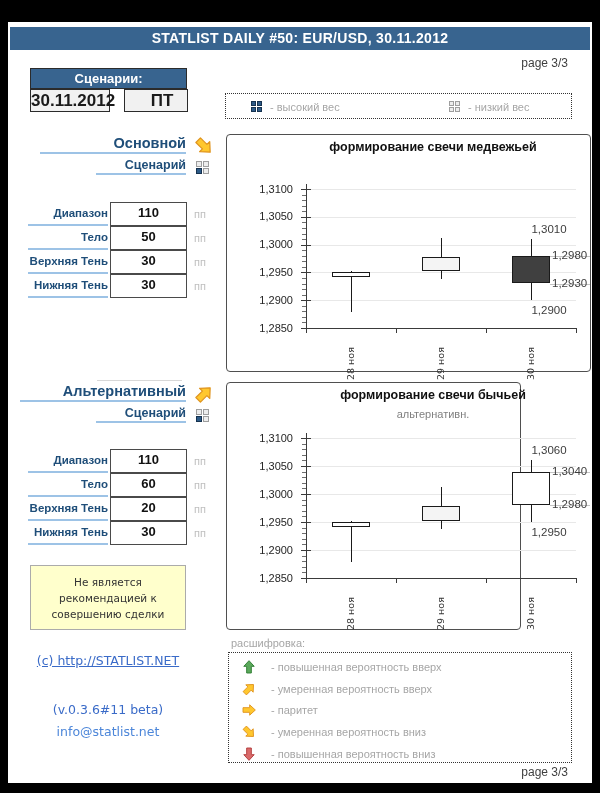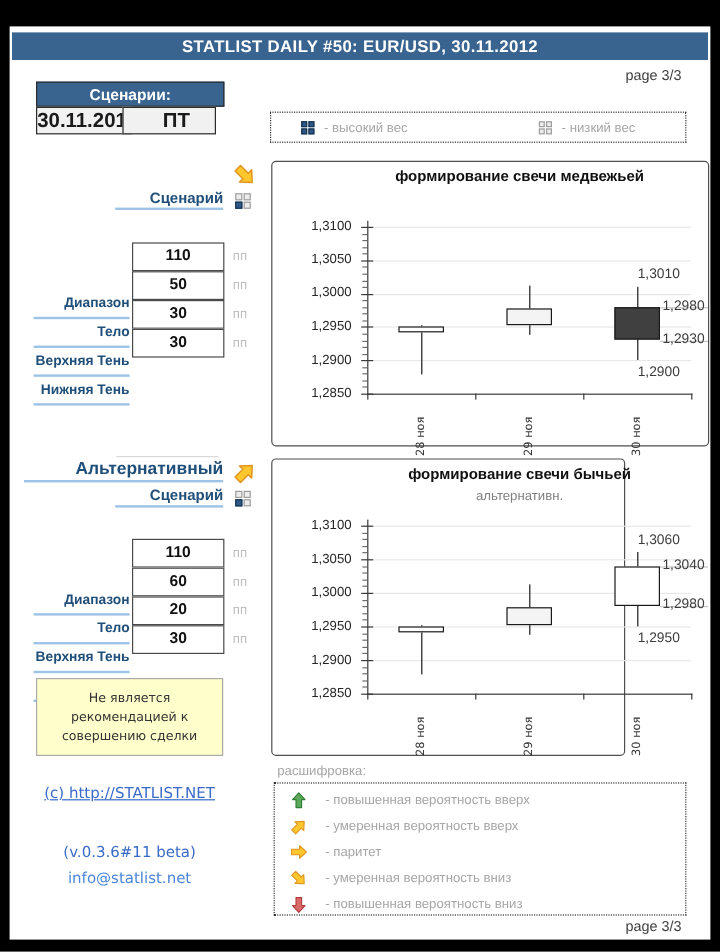--- a/index.html
+++ b/index.html
@@ -21,21 +21,21 @@
   .dotted-box{border:1px dotted #333;box-sizing:border-box;background:#fff;}
   .gray-label{color:var(--gray-text,#A6A6A6);font-size:11px;line-height:13px;}
   
   .scen-title{color:var(--dark-blue,#1F4E79);font-weight:bold;text-align:right;
       border-bottom:2px solid var(--underline-blue,#9DC3E6);box-sizing:border-box;}
   .t1{font-size:14.5px;height:19px;line-height:17px;}
   .t2{font-size:12.5px;height:17px;line-height:15px;}
   
   .plabel{color:var(--dark-blue,#1F4E79);font-weight:bold;font-size:11.5px;text-align:right;
       width:80px;height:24px;line-height:22px;border-bottom:2px solid var(--underline-blue,#9DC3E6);
-      box-sizing:border-box;left:28px;margin-top:40px;}
+      box-sizing:border-box;left:28px;}
   .pvalue{left:110px;width:77px;height:24px;background:#ffffff;border:1.5px solid #4a4a4a;
       box-sizing:border-box;font-weight:bold;font-size:13px;color:#111;text-align:center;line-height:20px;}
   .punit{left:194px;height:24px;line-height:24px;font-size:11px;color:var(--unit-gray,#BFBFBF);}
   
   .chart-frame{border:1px solid #4f4f4f;border-radius:4px;background:#fff;box-sizing:border-box;}
   .chart-title{position:absolute;left:60px;width:292px;text-align:center;font-weight:bold;
       font-size:12.5px;color:#101010;top:5px;}
   .chart-subtitle{position:absolute;left:60px;width:292px;text-align:center;font-size:11px;color:#808080;top:25px;}
   .plot{position:absolute;left:0;top:0;right:0;bottom:0;overflow:visible;}
   
@@ -62,39 +62,40 @@
 <div id="page">
   <div id="inner"></div>
 
   <div id="header-bar" class="abs">
     <span>STATLIST DAILY #50: EUR/USD, 30.11.2012</span>
   </div>
   <div class="abs page-num" style="right:32px;top:56px;">page 3/3</div>
 
   <div id="scen-head" class="abs">Сценарии:</div>
   <div class="abs scen-cell" style="left:30px;width:80px;">30.11.2012</div>
-  <div class="abs scen-cell" style="left:102px;width:78px;padding-left:12px;">ПТ</div>
+  <div class="abs scen-cell" style="left:124px;width:64px;padding-left:12px;">ПТ</div>
 
   <div class="abs dotted-box" style="left:225px;top:93px;width:347px;height:26px;">
     <span class="abs sq-grid sq11" style="left:25px;top:7px;">
         <div class="sq fill"></div>
         <div class="sq fill"></div>
         <div class="sq fill"></div>
         <div class="sq fill"></div>
       </span>
     <div class="abs gray-label" style="left:44px;top:7px;">- высокий вес</div>
     <span class="abs sq-grid sq11" style="left:223px;top:7px;">
         <div class="sq empty"></div>
         <div class="sq empty"></div>
         <div class="sq empty"></div>
         <div class="sq empty"></div>
       </span>
     <div class="abs gray-label" style="left:242px;top:7px;">- низкий вес</div>
   </div>
 
+  <div class="abs scen-title t1" style="left:40px;top:135px;width:146px;">Основной</div>
   <div class="abs scen-title t2" style="left:96px;top:158px;width:90px;">Сценарий</div>
   <span class="abs arrow-icon arr22" style="left:193px;top:135px;">
       <svg viewBox="0 0 24 24">
         <path d="M3,8.5 H13 V4.2 L21.5,12 L13,19.8 V15.5 H3 Z" fill="#FFC72E" stroke="#E09520" stroke-width="1.4" stroke-linejoin="round" transform="rotate(45 12 12)"></path>
       </svg>
     </span>
   <span class="abs sq-grid sq13" style="left:196px;top:161px;">
       <div class="sq empty"></div>
       <div class="sq empty"></div>
       <div class="sq fill"></div>

